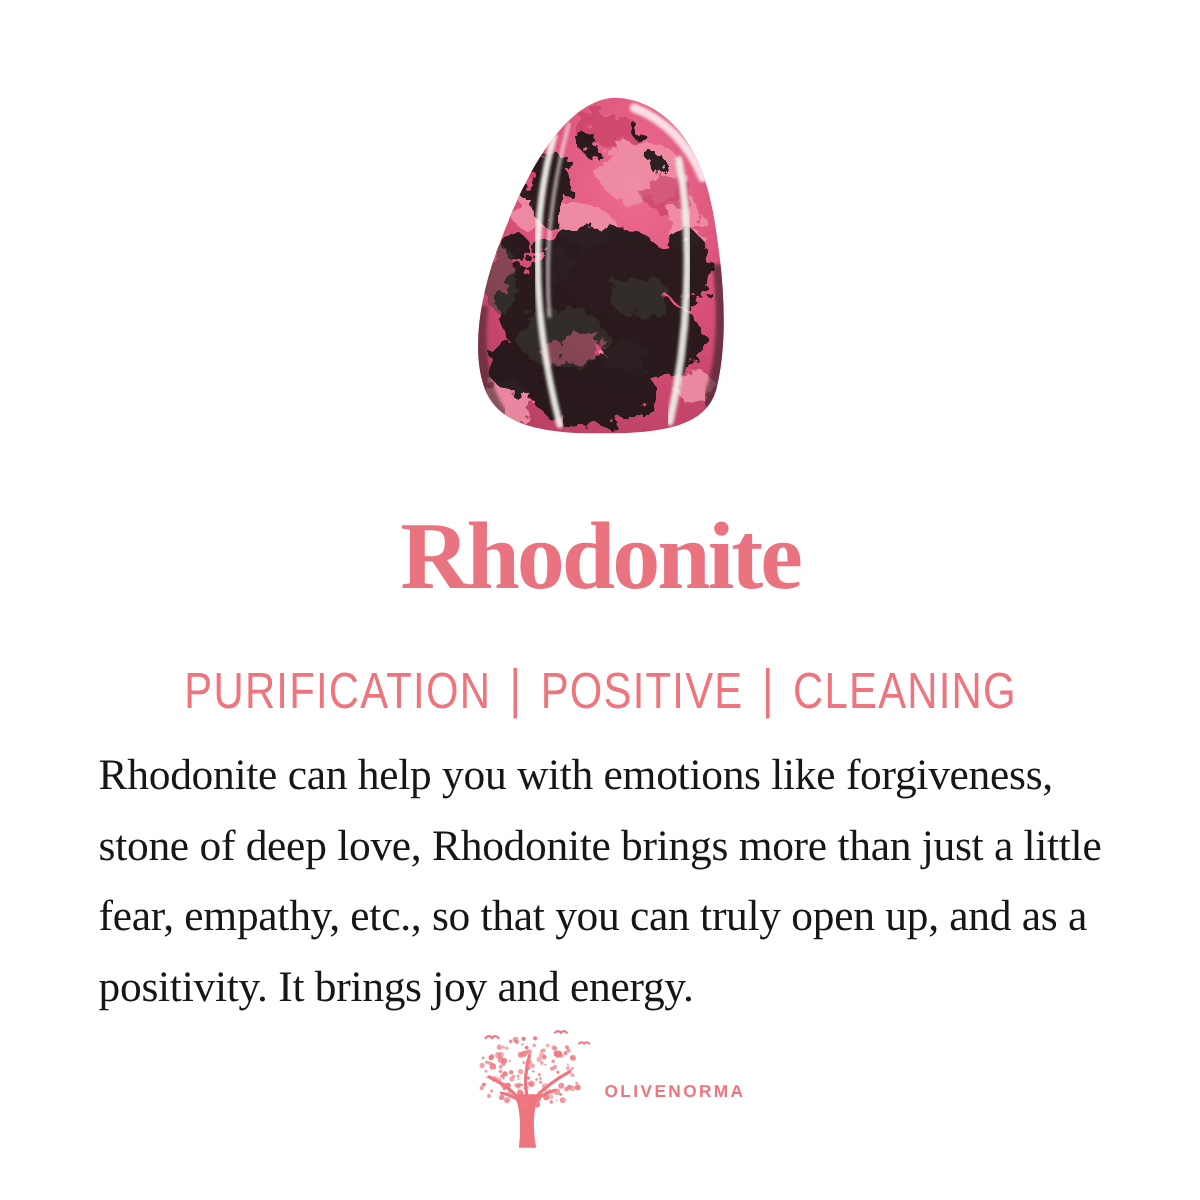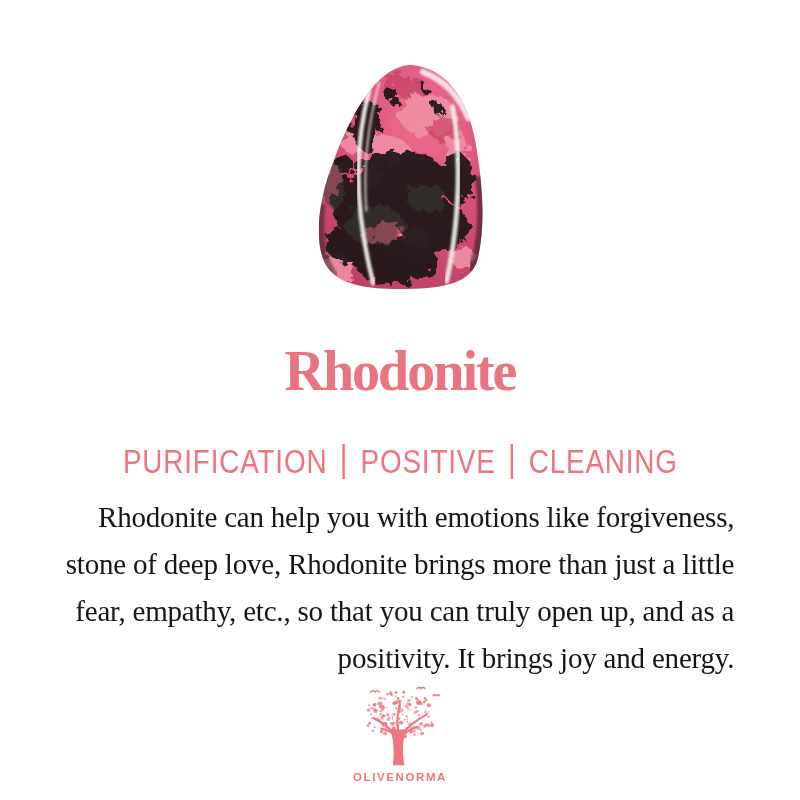--- a/index.html
+++ b/index.html
@@ -5,38 +5,38 @@
   html,body{margin:0;padding:0;}
   body{
     width:800px;height:800px;background:#ffffff;overflow:hidden;
     display:flex;flex-direction:column;align-items:center;
     font-family:"Liberation Serif",serif;
   }
   .stone-wrap{margin-top:57px;width:190px;height:238px;flex:none;}
   .title{
     margin-top:38px;
     font-family:"Liberation Serif",serif;font-weight:700;
-    font-size:56px;line-height:76px;letter-spacing:-2px;
+    font-size:64px;line-height:76px;letter-spacing:-2px;
     color:#e9737f;white-space:nowrap;
   }
   .subtitle{
     margin-top:33px;display:flex;align-items:center;gap:15px;
     font-family:"Liberation Sans",sans-serif;font-weight:400;
     font-size:34px;line-height:38px;letter-spacing:1px;color:#ee757e;
     transform:scaleX(0.82);transform-origin:center;white-space:nowrap;
   }
   .subtitle .sep{font-weight:300;font-size:36px;transform:translateY(-2px);}
   .body-text{
     margin-top:14px;color:#161616;
     font-family:"Liberation Serif",serif;font-size:29px;line-height:47px;
-    text-align:right;letter-spacing:-0.2px;
+    text-align:left;letter-spacing:-0.2px;
   }
   .body-text .line{white-space:nowrap;}
   .logo{
-    margin-top:3px;display:flex;flex-direction:column;align-items:center;
+    margin-top:3px;display:flex;flex-direction:row;align-items:center;
   }
   .logo-text{
     margin-top:4px;
     font-family:"Liberation Sans",sans-serif;font-weight:700;
     font-size:11.5px;letter-spacing:1.6px;color:#ee757e;white-space:nowrap;
   }
 </style>
 </head>
 <body>
 

